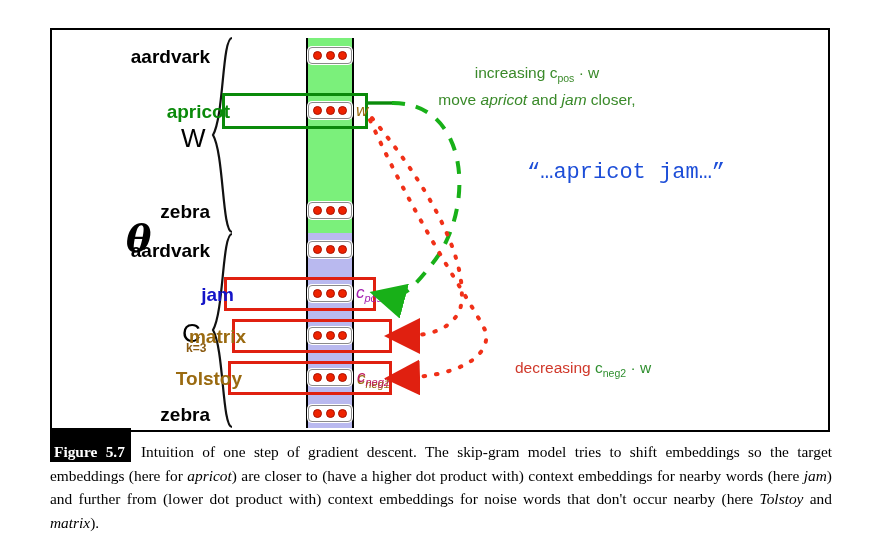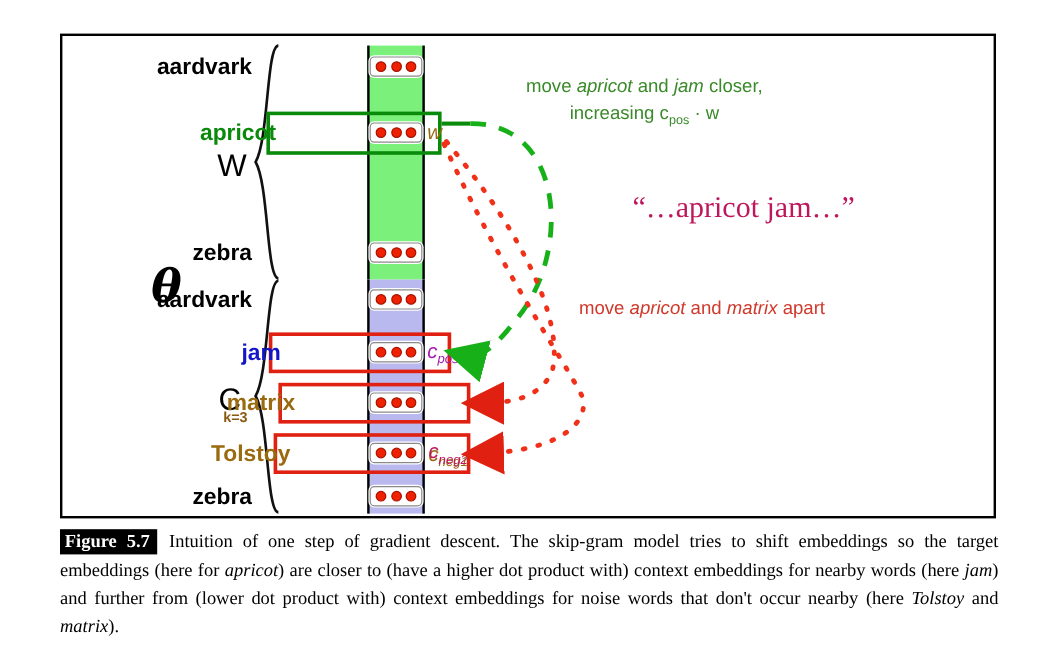--- a/index.html
+++ b/index.html
@@ -48,32 +48,32 @@
   #kk{position:absolute;left:186px;top:341px;font-size:12px;color:#8a5a10;font-weight:bold;}
 
   
   .anno{position:absolute;font-size:15.5px;line-height:22px;white-space:nowrap;}
   .anno.g{color:#3a8a2a;}
   .anno.r{color:#d0392b;}
   .anno em{font-style:italic;}
   .anno sub{font-size:10.5px;}
   .gsub{color:#2f8f2f;}
 
-  #quote{position:absolute;left:527px;top:160px;font-size:25px;color:#be185d;
-         white-space:nowrap;font-family:Liberation Serif, serif;}
+  #quote{position:absolute;left:527px;top:160px;font-size:22px;color:#1d4ed8;
+         white-space:nowrap;font-family:Liberation Mono, monospace;}
 
   
   #arrows{position:absolute;left:0;top:0;width:880px;height:558px;
           pointer-events:none;}
 
   
   #caption{position:absolute;left:50px;top:440px;width:782px;
            font-family:"Liberation Serif",serif;font-size:15.4px;
            line-height:23.5px;color:#000;text-align:justify;}
-  #figtag{background:#000;color:#fff;font-weight:bold;padding:2px 6px 2px 4px;
+  #figtag{background:#000;color:#fff;font-weight:bold;padding:15px 6px 2px 4px;
           margin-right:10px;font-family:"Liberation Serif",serif;}
   #caption em{font-style:italic;}
 </style>
 </head>
 <body>
 
 <div id="frame"></div>
 
 <div id="theta">θ</div>
 
@@ -175,33 +175,33 @@
 
   <path d="M392,103 C470,102 476,210 432,264 C412,290 400,300 385,296" stroke="#18b018" stroke-width="4" fill="none" stroke-dasharray="13 11" stroke-linecap="butt" marker-end="url(#ah-green)"></path>
 
   <path d="M372,118 C440,200 470,270 460,310 C450,330 430,336 400,336" stroke="#f03018" stroke-width="4" fill="none" stroke-dasharray="1.5 11" stroke-linecap="round" marker-end="url(#ah-red)"></path>
 
   <path d="M370,120 C420,230 470,300 485,330 C492,350 470,376 400,378" stroke="#f03018" stroke-width="4" fill="none" stroke-dasharray="1.5 11" stroke-linecap="round" marker-end="url(#ah-red)"></path>
 </svg>
 
 <div class="anno g" style="left:412px;top:62px;text-align:center;width:250px;">
   <div>
+    <span>increasing </span><span>c</span><sub>pos</sub><span> · w</span>
+  </div>
+  <div>
     <span>move </span><em>apricot</em><span> and </span><em>jam</em><span> closer,</span>
   </div>
+</div>
+
+<div class="anno r" style="left:450px;top:247px;text-align:center;width:270px;">
+</div>
+
+<div class="anno r" style="left:448px;top:357px;text-align:center;width:270px;">
   <div>
-    <span>increasing </span><span>c</span><sub>pos</sub><span> · w</span>
+    <span>decreasing </span><span class="gsub">c</span><sub class="gsub">neg2</sub><span class="gsub"> · w</span>
   </div>
-</div>
-
-<div class="anno r" style="left:450px;top:247px;text-align:center;width:270px;">
-  <div>
-    <span>move </span><em>apricot</em><span> and </span><em>matrix</em><span> apart</span>
-  </div>
-</div>
-
-<div class="anno r" style="left:448px;top:357px;text-align:center;width:270px;">
 </div>
 
 <div id="quote">“…apricot jam…”</div>
 
 <div id="caption">
   <span id="figtag">Figure 5.7</span><span>Intuition of one step of gradient descent. The skip-gram model tries to shift embeddings so the target embeddings (here for <em>apricot</em>) are closer to (have a higher dot product with) context embeddings for nearby words (here <em>jam</em>) and further from (lower dot product with) context embeddings for noise words that don't occur nearby (here <em>Tolstoy</em> and <em>matrix</em>).</span>
 </div>
 
 </body></html>

